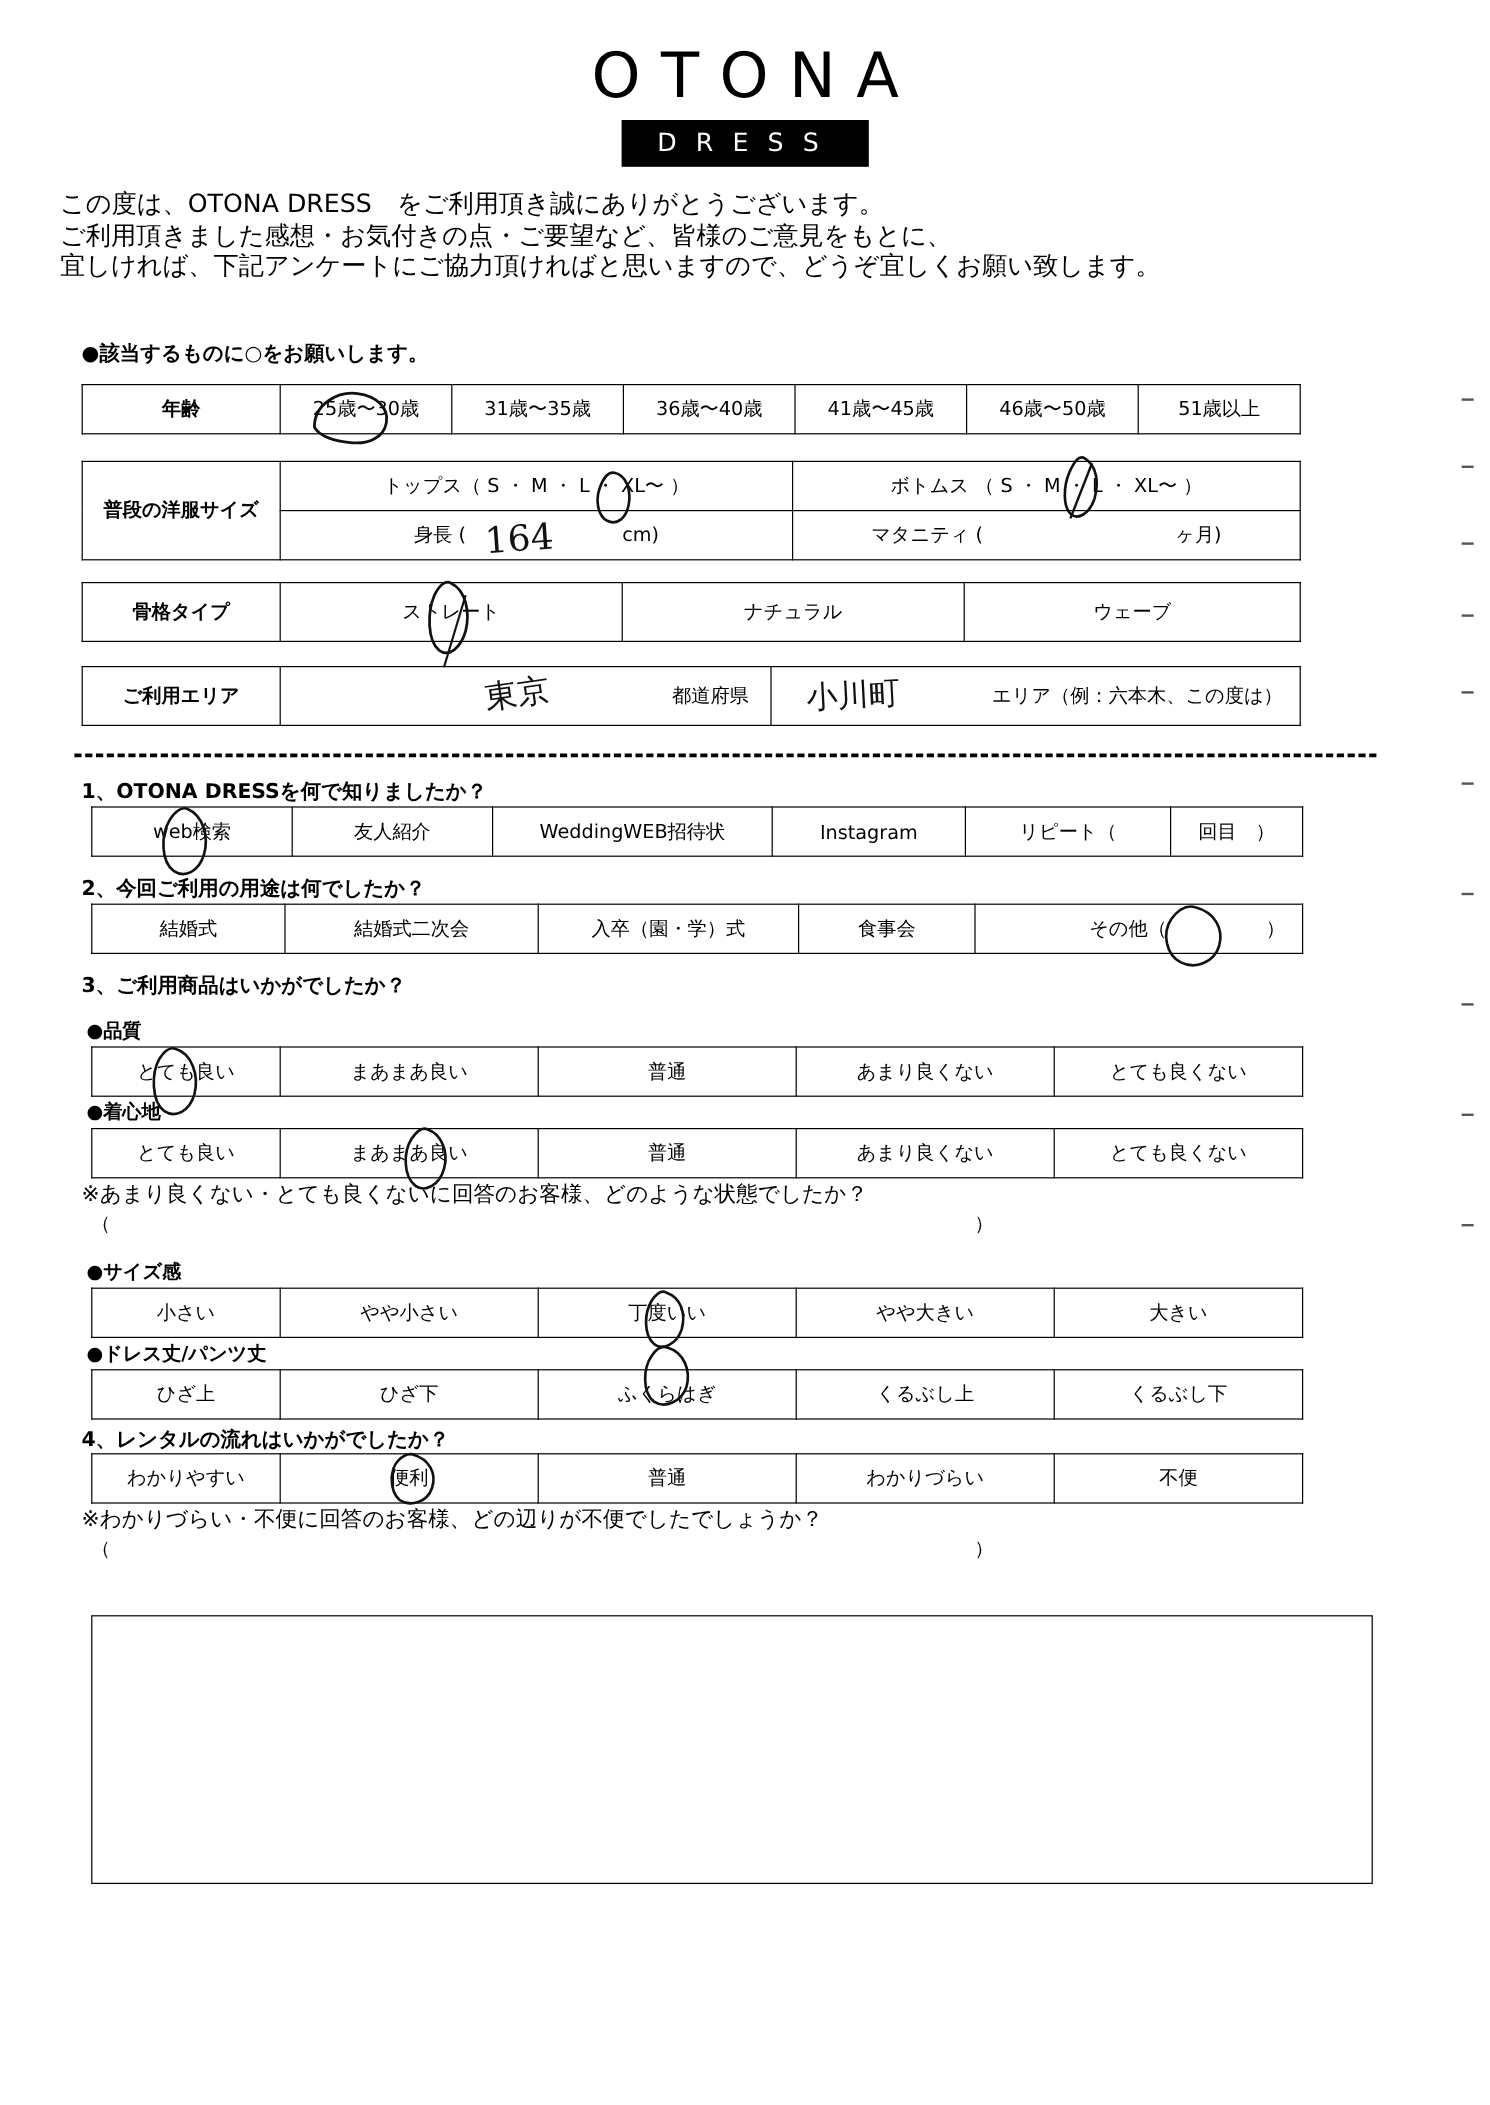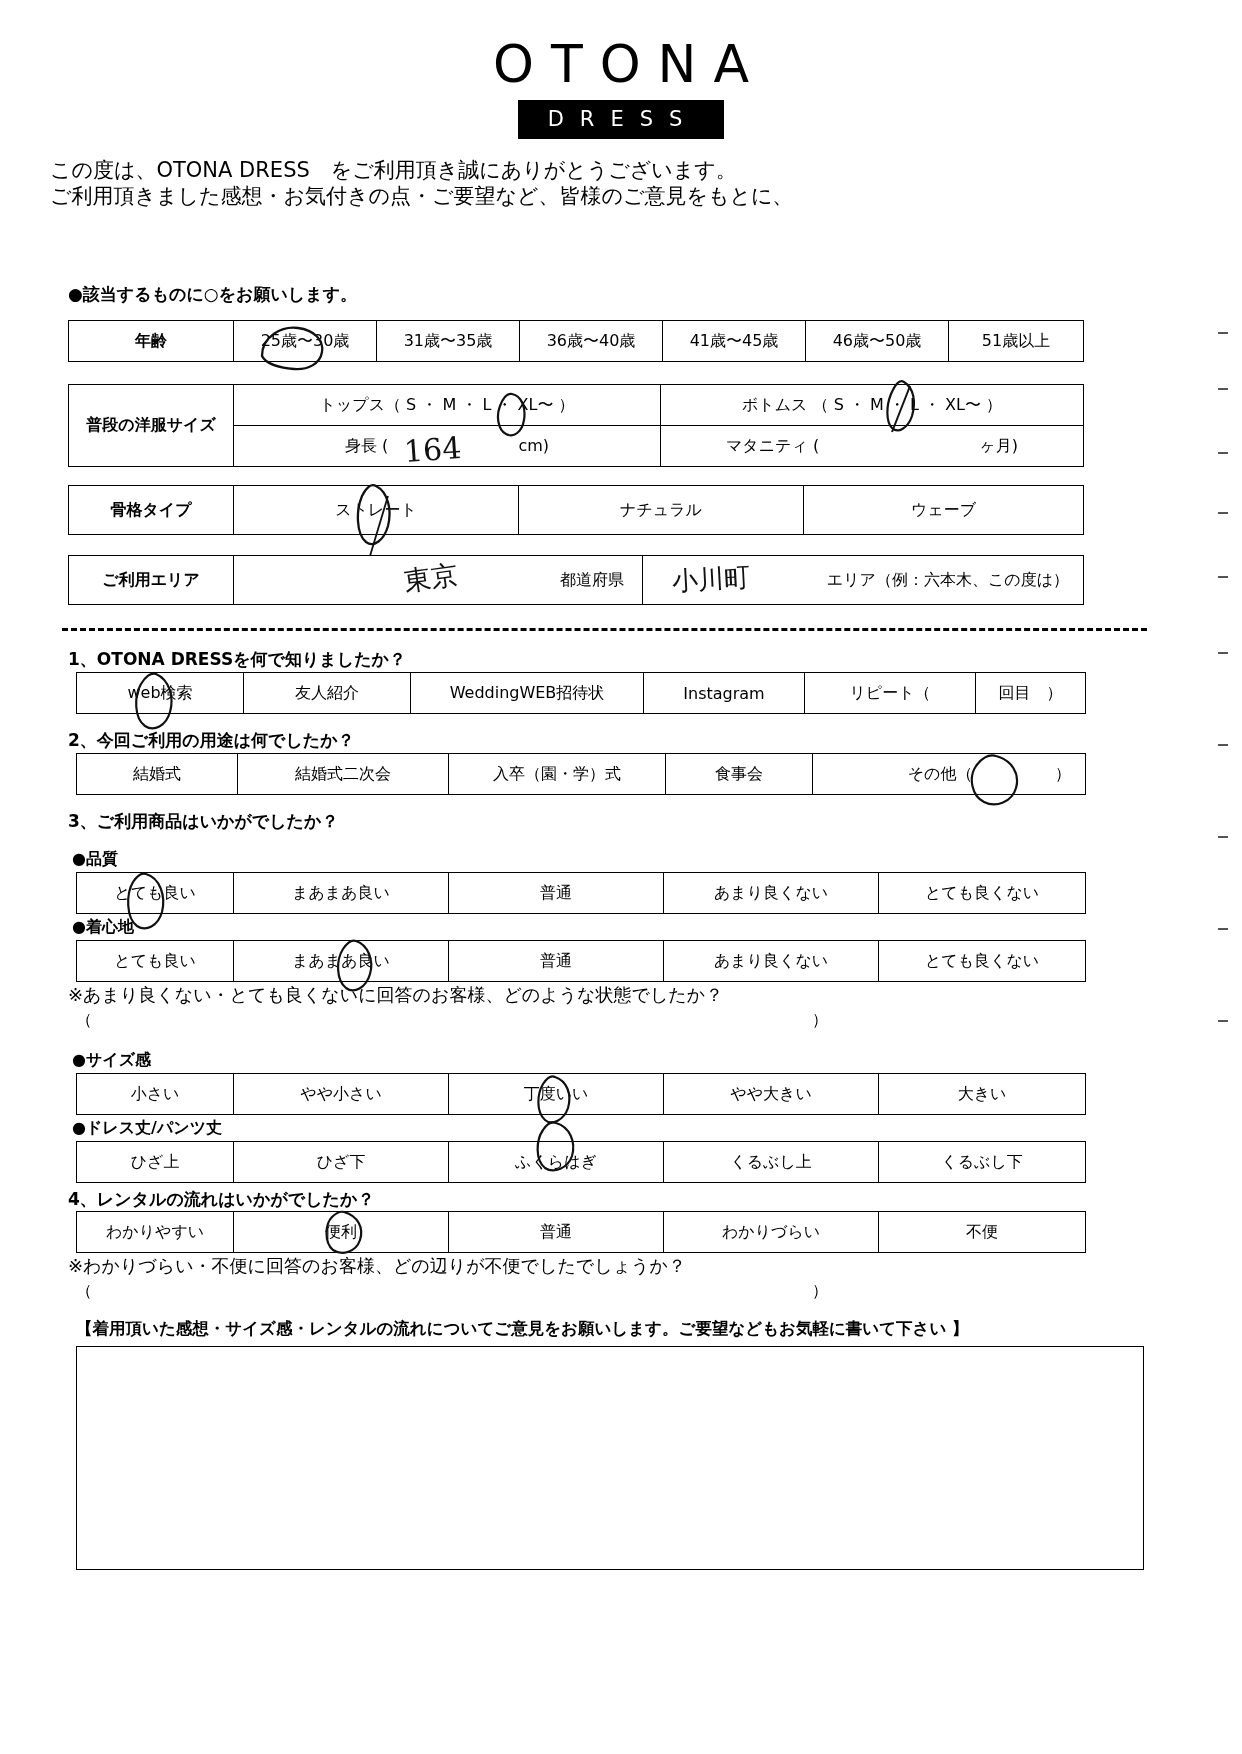--- a/index.html
+++ b/index.html
@@ -65,20 +65,21 @@
 <div class="page">
 
   <div class="logo-wrap">
     <div class="logo-otona">OTONA</div>
     <div class="logo-bar">DRESS</div>
   </div>
 
   <div class="intro">
     <div>この度は、OTONA DRESS　をご利用頂き誠にありがとうございます。</div>
     <div>ご利用頂きました感想・お気付きの点・ご要望など、皆様のご意見をもとに、</div>
+    <div>宜しければ、下記アンケートにご協力頂ければと思いますので、どうぞ宜しくお願い致します。</div>
   </div>
 
   <div class="bullet-head" style="left:68px;top:283px;">●該当するものに○をお願いします。</div>
 
   <table class="form" style="left:68px;top:320px;width:1016px;">
     <tbody>
         <tr>
       <td class="rowlabel" style="width:164px;">年齢</td>
       <td style="width:142px;">25歳〜30歳</td>
       <td style="width:142px;">31歳〜35歳</td>
@@ -299,21 +300,20 @@
     </table>
   <div class="ink" style="left:318px;top:1208px;">
     <svg width="52" height="50" viewBox="0 0 52 50">
       <path d="M26,4 C40,8 46,20 42,32 C38,44 24,48 15,42 C6,34 7,16 14,9 C18,5 22,3 26,4 Z" fill="none" stroke="#111" stroke-width="2.2"></path>
     </svg>
   </div>
   <div class="note" style="left:68px;top:1254px;">※わかりづらい・不便に回答のお客様、どの辺りが不便でしたでしょうか？</div>
   <div class="paren" style="left:76px;top:1281px;">（</div>
   <div class="paren" style="left:812px;top:1281px;">）</div>
 
-  <div class="qhead" style="left:76px;top:1318px;font-size:16.5px;">【着用頂いた感想・サイズ感・レンタルの流れについてご意見をお願いします。ご要望などもお気軽に書いて下さい 】</div>
   <div class="commentbox"></div>
 
   <div class="tick" style="left:1218px;top:332px;"></div>
   <div class="tick" style="left:1218px;top:388px;"></div>
   <div class="tick" style="left:1218px;top:452px;"></div>
   <div class="tick" style="left:1218px;top:512px;"></div>
   <div class="tick" style="left:1218px;top:576px;"></div>
   <div class="tick" style="left:1218px;top:652px;"></div>
   <div class="tick" style="left:1218px;top:744px;"></div>
   <div class="tick" style="left:1218px;top:836px;"></div>

